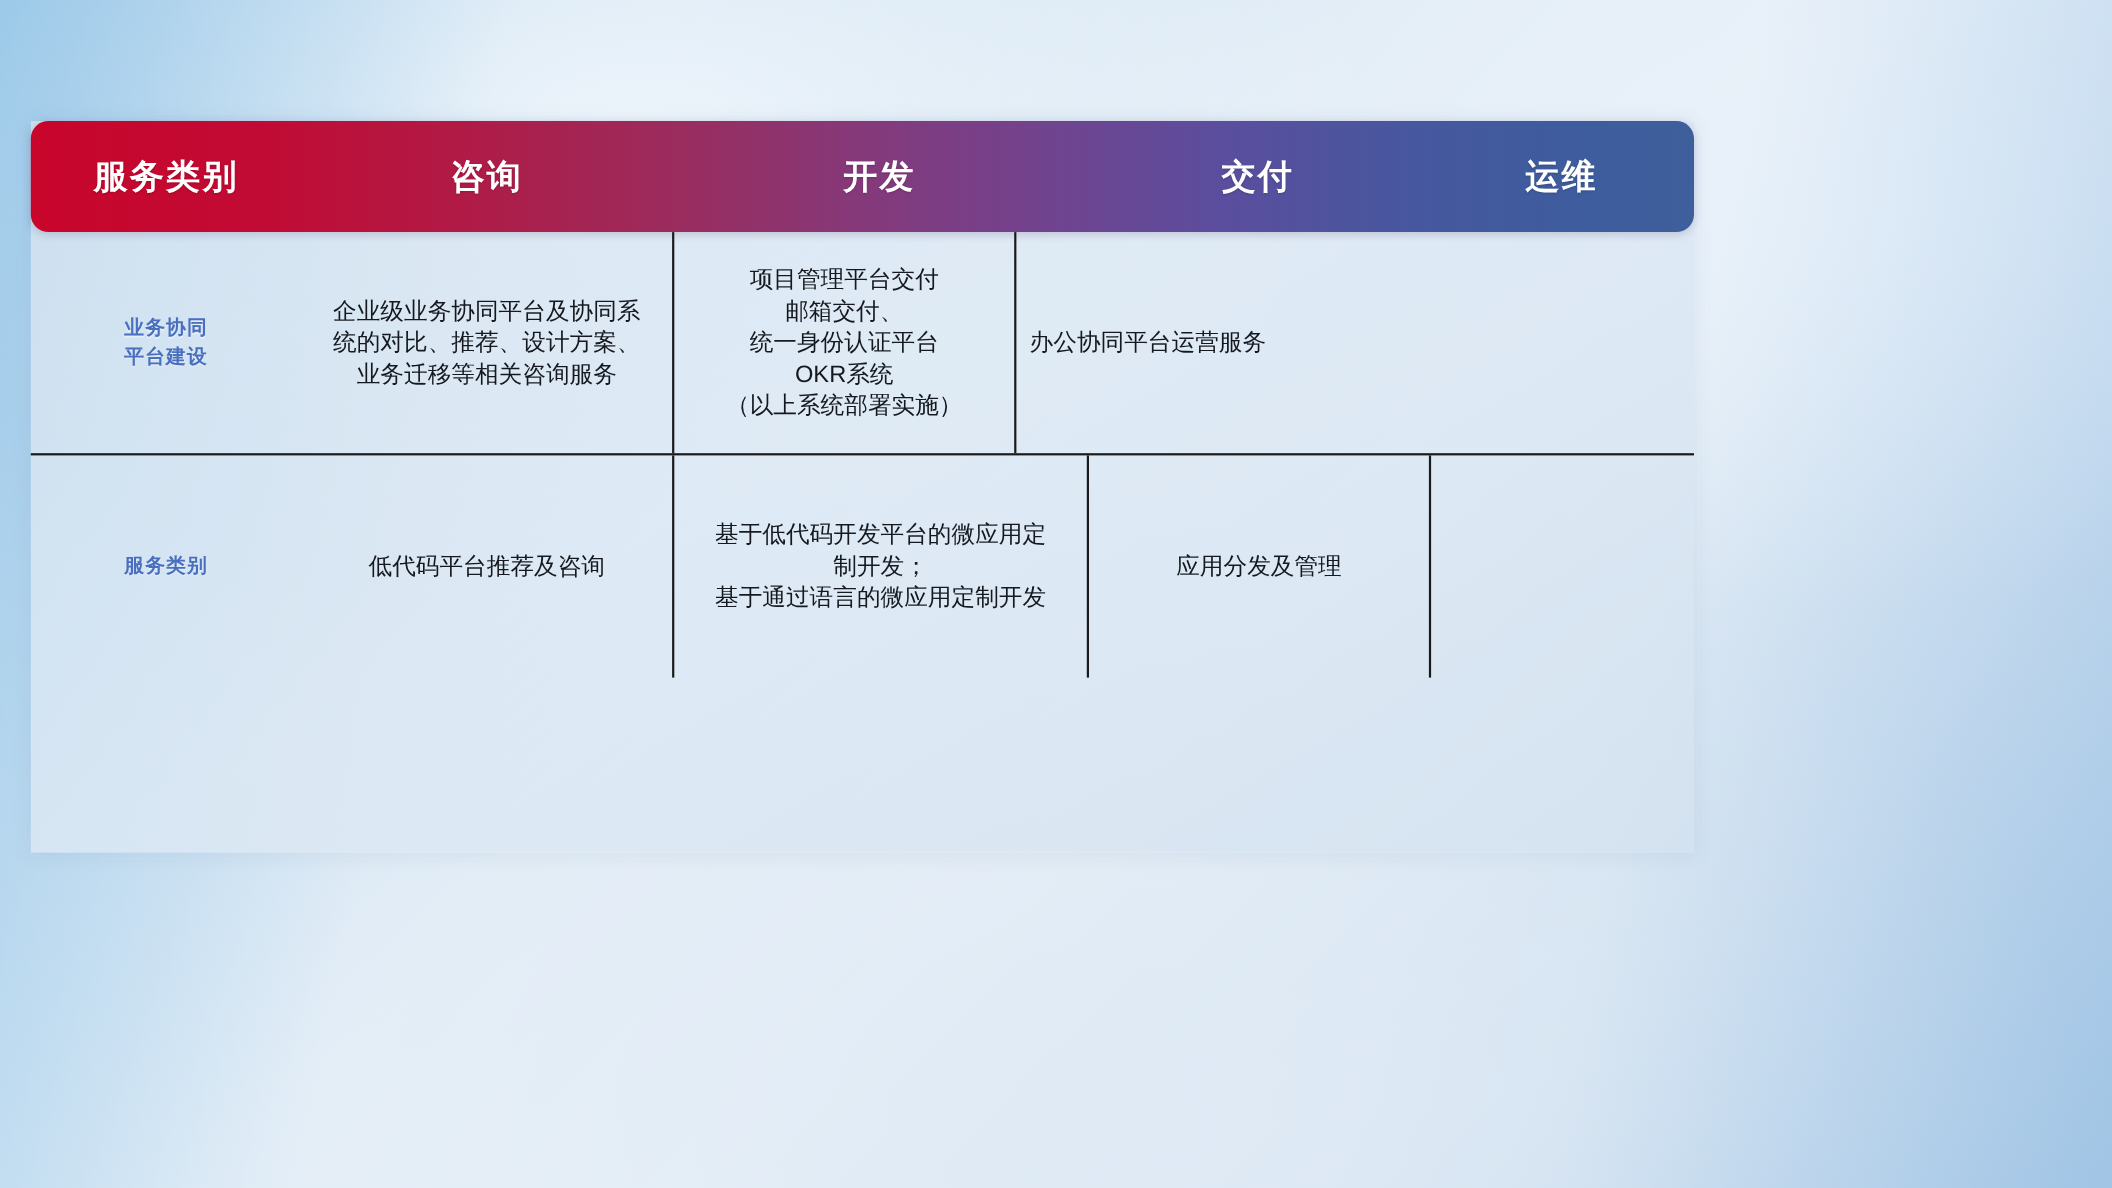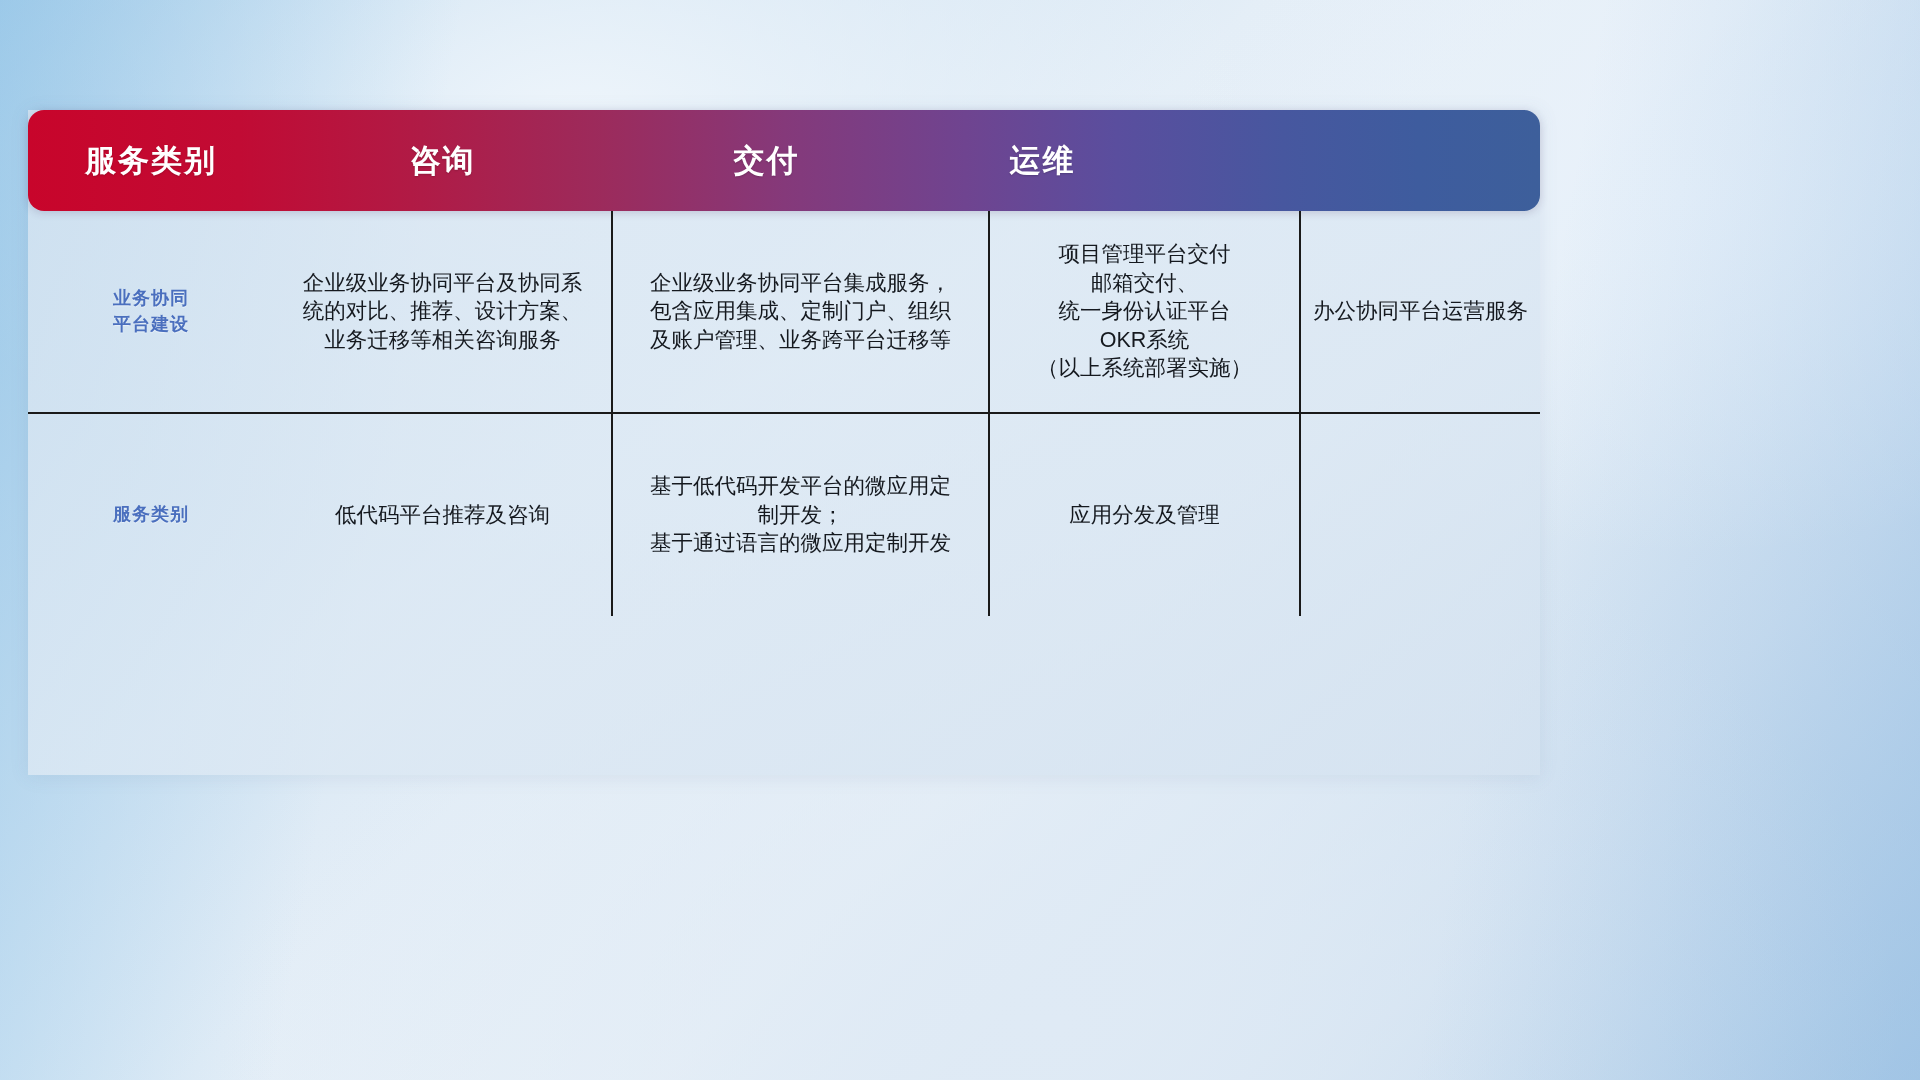--- a/index.html
+++ b/index.html
@@ -83,35 +83,33 @@
 </head>
 <body>
 
 <div id="stage">
 
   <div class="table-panel">
 
     <div class="thead">
       <div class="th c0">服务类别</div>
       <div class="th c1">咨询</div>
+      <div class="th c2">开发</div>
       <div class="th c3">交付</div>
       <div class="th c4">运维</div>
     </div>
 
     <div class="tbody">
 
       <div class="trow r1">
         <div class="cell rowlabel c0">业务协同
 平台建设</div>
         <div class="cell c1">企业级业务协同平台及协同系
 统的对比、推荐、设计方案、
 业务迁移等相关咨询服务</div>
-        <div class="cell divider c2">企业级业务协同平台集成服务，
-包含应用集成、定制门户、组织
-及账户管理、业务跨平台迁移等</div>
         <div class="cell divider c3">项目管理平台交付
 邮箱交付、
 统一身份认证平台
 OKR系统
 （以上系统部署实施）</div>
         <div class="cell divider c4">办公协同平台运营服务</div>
       </div>
 
 
       <div class="trow r3">

